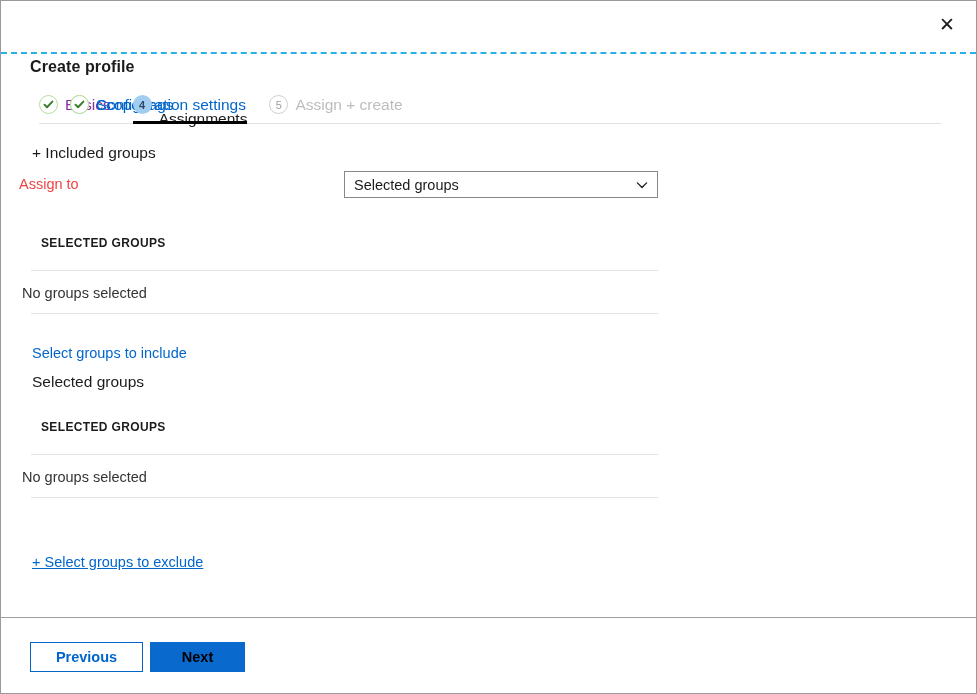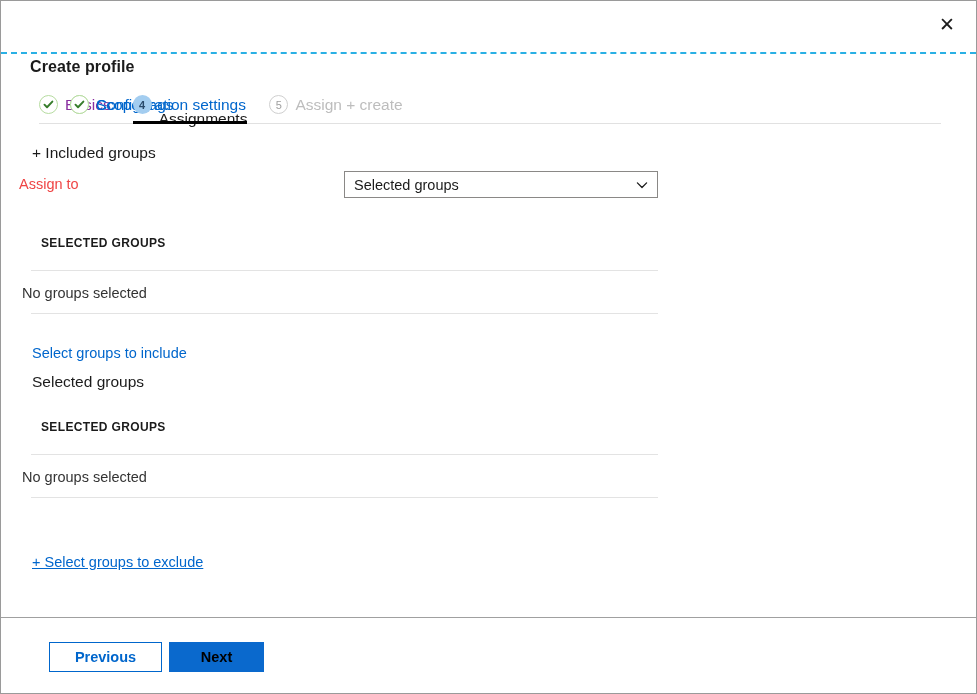--- a/index.html
+++ b/index.html
@@ -266,21 +266,20 @@
     height: 30px;
     box-sizing: border-box;
     font-family: "Liberation Sans", sans-serif;
     font-size: 14.5px;
     font-weight: 700;
     cursor: pointer;
     display: flex;
     align-items: center;
     justify-content: center;
     padding: 0 12px;
-    margin-left: 19px;
   }
   .btn-secondary {
     left: 29px;
     min-width: 113px;
     background: #ffffff;
     border: 1px solid #0066cc;
     color: #0066cc;
   }
   .btn-primary {
     left: 149px;

